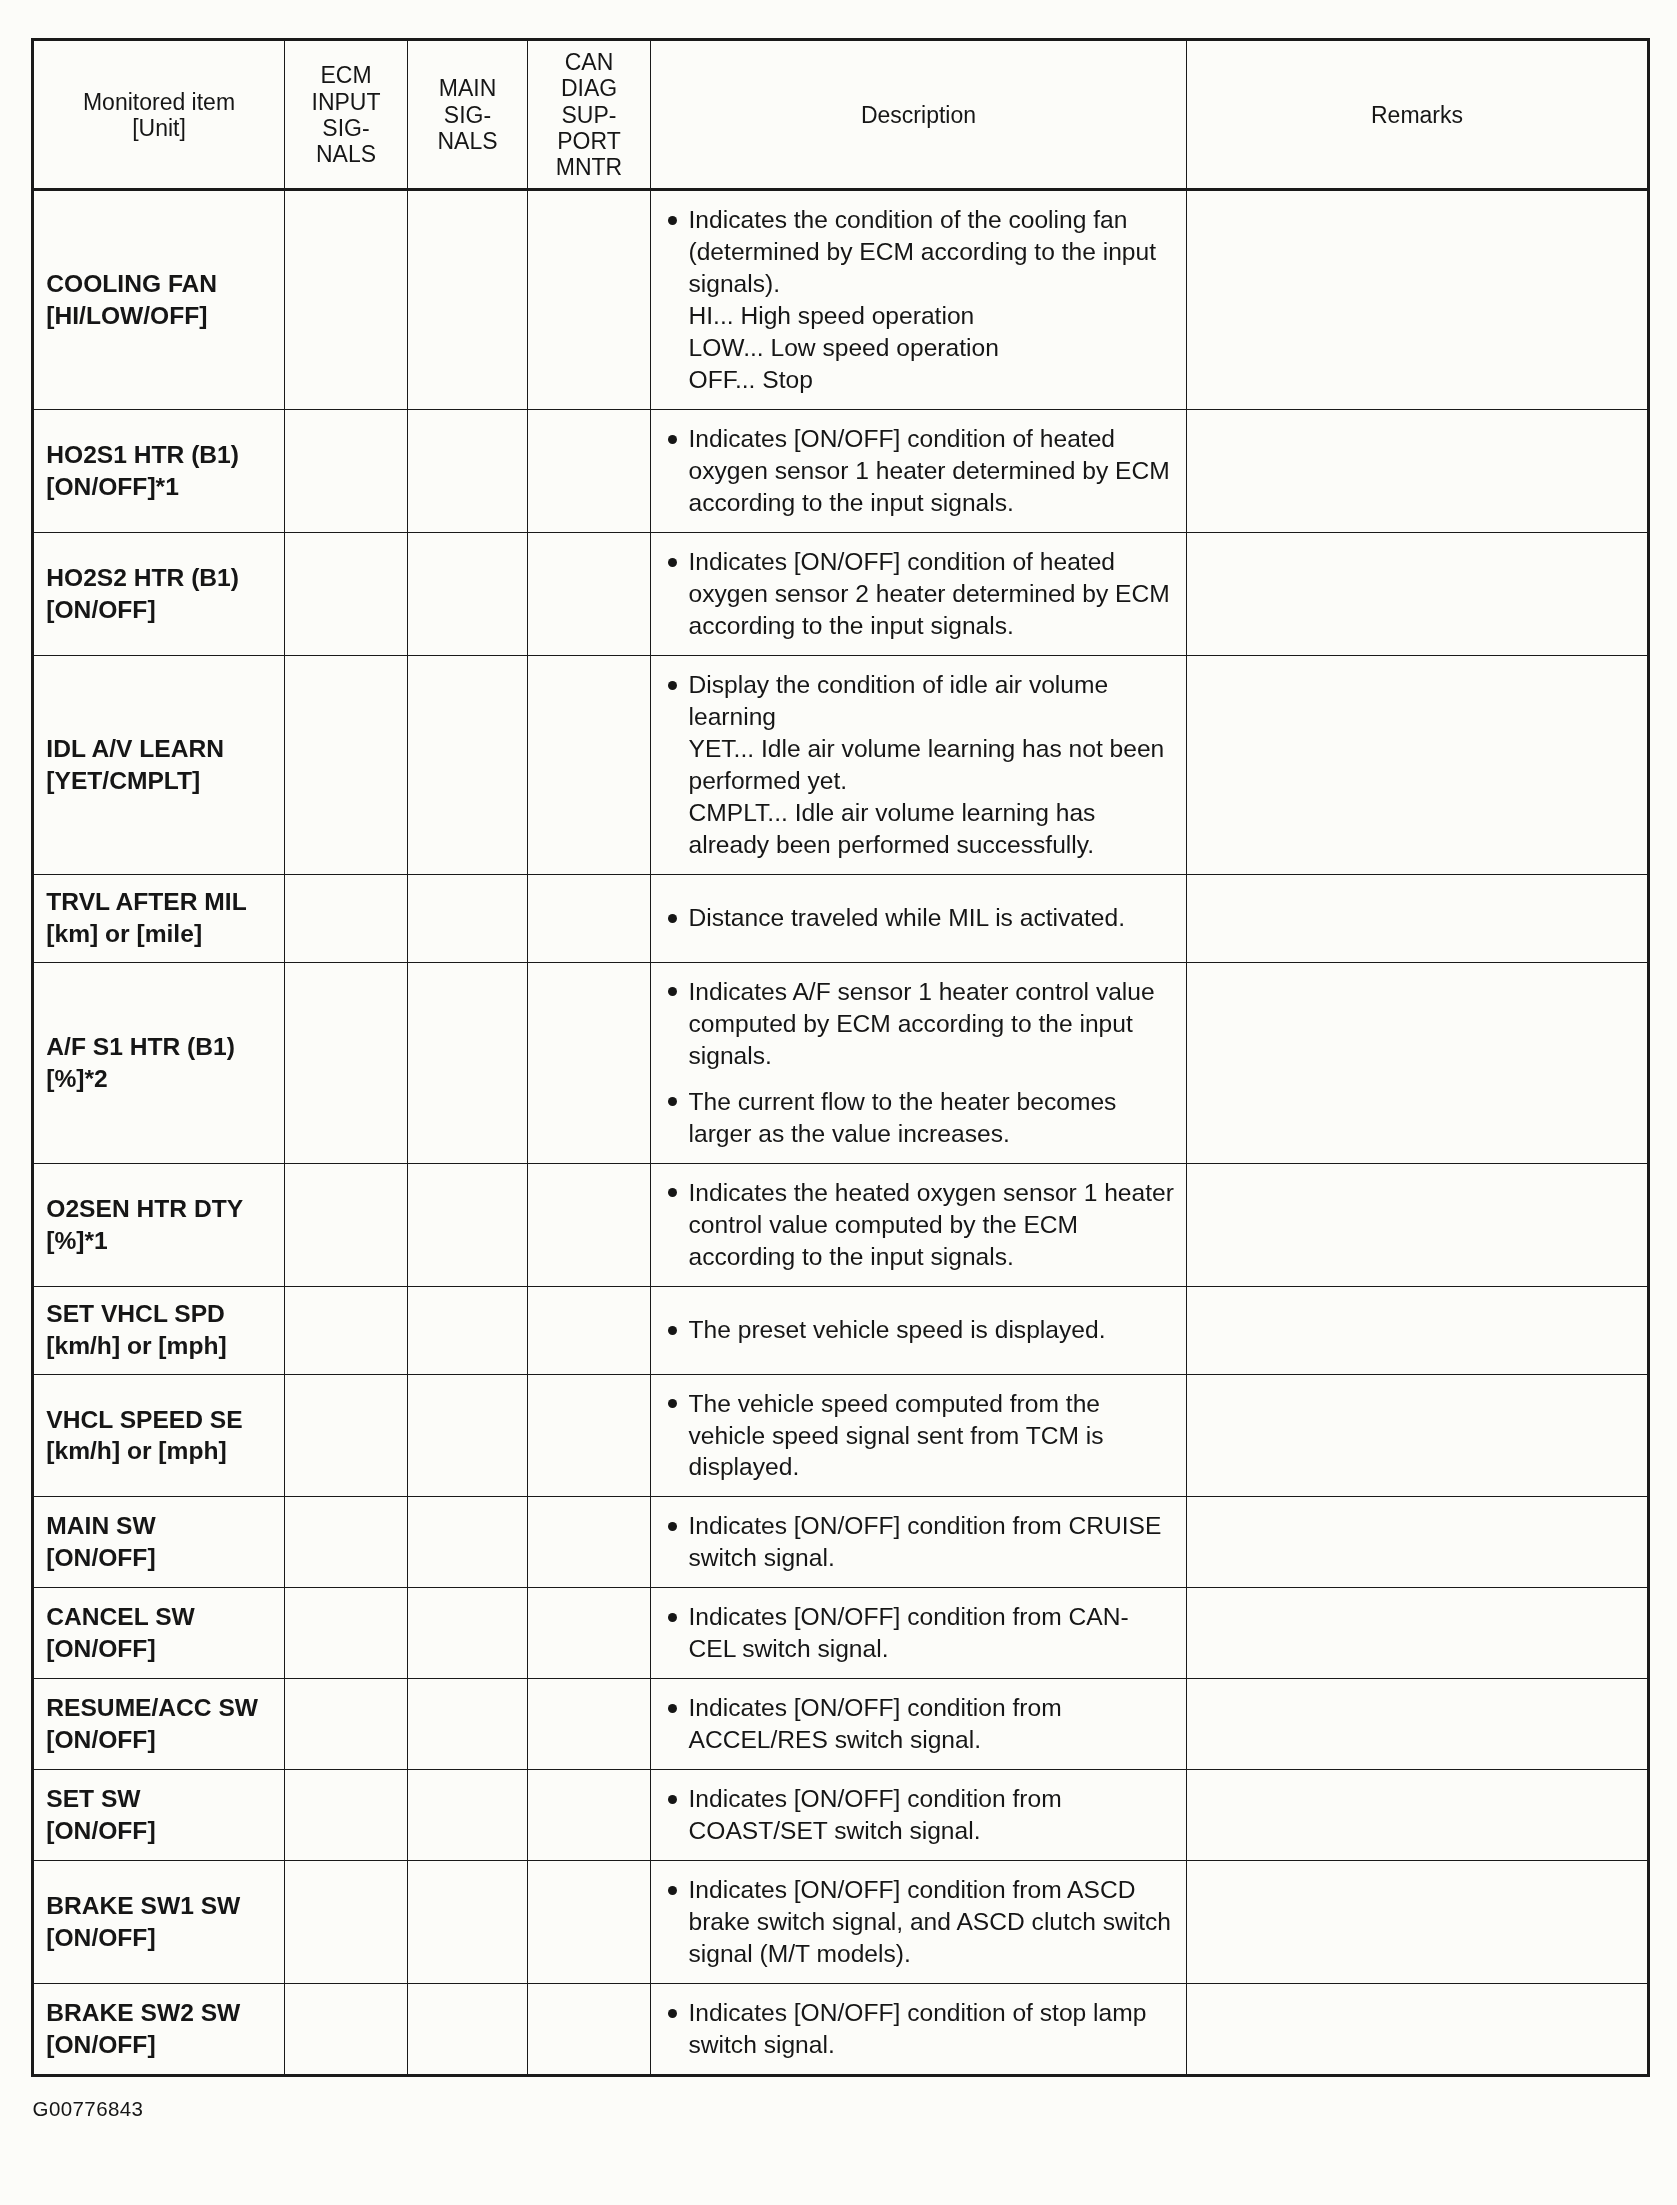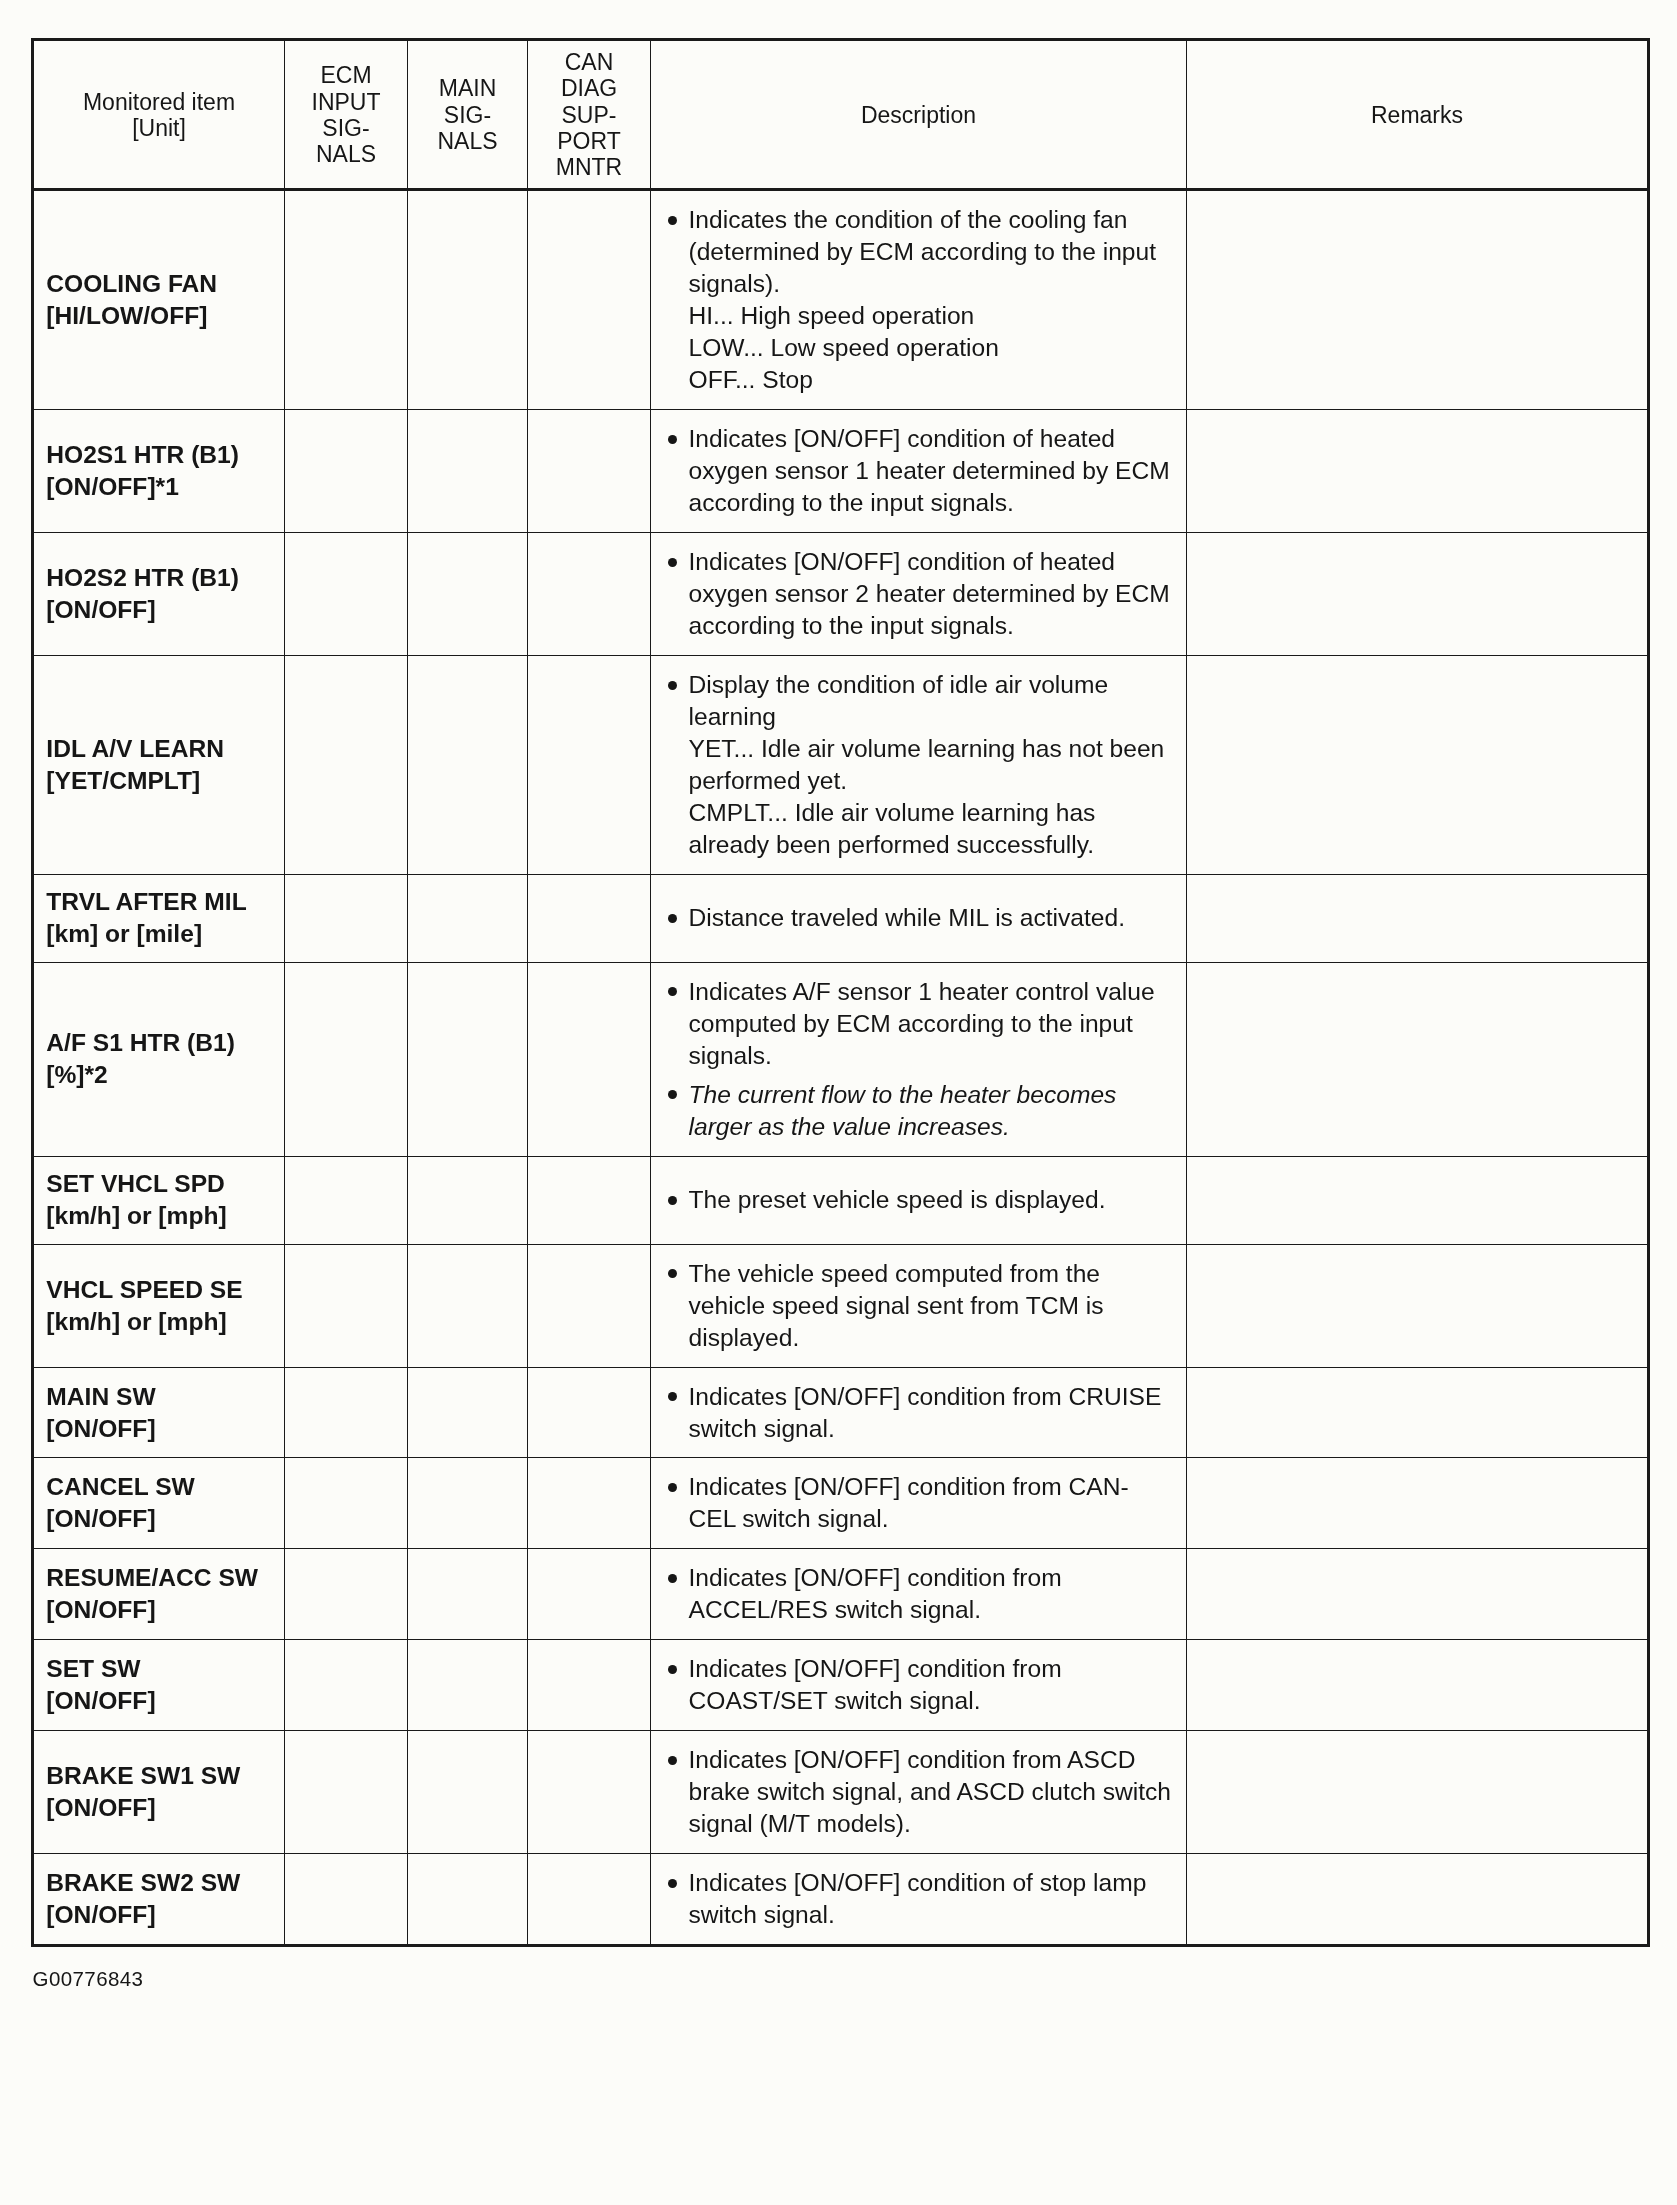--- a/index.html
+++ b/index.html
@@ -37,21 +37,21 @@
     vertical-align: middle;
   }
   td.c-item {
     padding: 11.5px 8.2px 11.5px 12.3px;
     white-space: pre-line;
     font-weight: bold;
   }
   td.c-desc { padding: 13px 11.5px 13px 17px; }
 
   .bullet { display: flex; align-items: flex-start; }
-  .bullet + .bullet { margin-top: 7px; font-style: italic; }
+  .bullet + .bullet { margin-top: 14px; }
   .dot {
     width: 9px; height: 9px;
     border-radius: 50%;
     background: #161616;
     flex: 0 0 auto;
     margin: 11.5px 11.5px 0 0;
   }
   .bt { white-space: pre-line; }
 
   .figure-id {
@@ -187,20 +187,34 @@
               <span class="bt">Indicates A/F sensor 1 heater control value computed by ECM according to the input signals.</span>
             </div>
             <div class="bullet">
               <span class="dot"></span>
               <span class="bt">The current flow to the heater becomes larger as the value increases.</span>
             </div>
           </td>
     <td class="c-rem"></td>
   </tr>
 
+  <tr>
+    <td class="c-item">O2SEN HTR DTY
+[%]*1</td>
+    <td class="c-sig"></td>
+    <td class="c-sig"></td>
+    <td class="c-sig"></td>
+    <td class="c-desc">
+            <div class="bullet">
+              <span class="dot"></span>
+              <span class="bt">Indicates the heated oxygen sensor 1 heater control value computed by the ECM according to the input signals.</span>
+            </div>
+          </td>
+    <td class="c-rem"></td>
+  </tr>
 
 
   <tr>
     <td class="c-item">SET VHCL SPD
 [km/h] or [mph]</td>
     <td class="c-sig"></td>
     <td class="c-sig"></td>
     <td class="c-sig"></td>
     <td class="c-desc">
             <div class="bullet">

